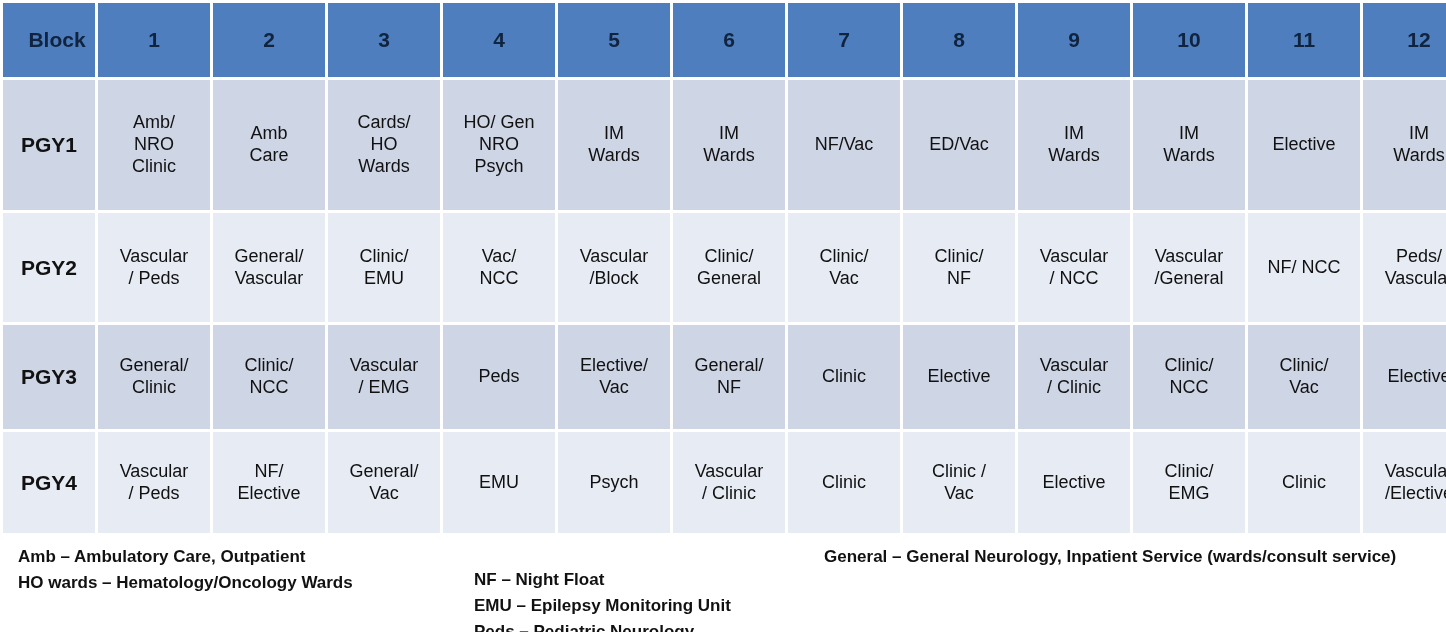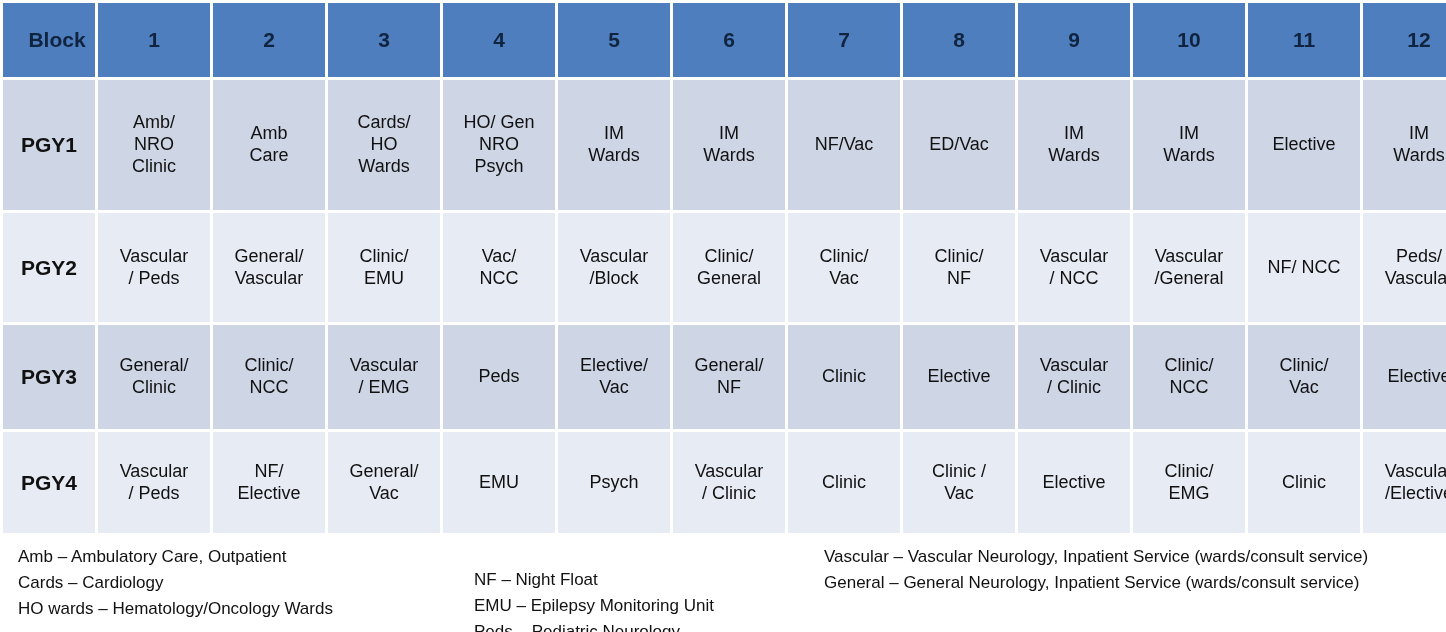--- a/index.html
+++ b/index.html
@@ -77,20 +77,21 @@
   .cell-lines { display: block; }
   .cell-lines span { display: block; }
 
   
   .legend {
     position: absolute;
     left: 0;
     top: 544px;
     width: 1151px;
     height: 88px;
+    font-weight: bold;
   }
   .legend-col {
     position: absolute;
     top: 0;
   }
   .legend-col.col1 { left: 18px;  width: 440px; }
   .legend-col.col2 { left: 474px; width: 330px; margin-top: 23px; }
   .legend-col.col3 { left: 824px; width: 610px; }
 
   .legend-line {
@@ -428,27 +429,25 @@
               <span>/Elective</span>
             </span>
           </td>
         </tr>
       </tbody>
   </table>
 
   <div class="legend">
     <div class="legend-col col1" id="legend-col-1">
         <div class="legend-line">Amb – Ambulatory Care, Outpatient</div>
-        <div class="legend-line">Cards – Cardiology</div>
         <div class="legend-line">HO wards – Hematology/Oncology Wards</div>
       </div>
     <div class="legend-col col2" id="legend-col-2">
         <div class="legend-line">NF – Night Float</div>
         <div class="legend-line">EMU – Epilepsy Monitoring Unit</div>
         <div class="legend-line">Peds – Pediatric Neurology</div>
       </div>
     <div class="legend-col col3" id="legend-col-3">
-        <div class="legend-line">Vascular – Vascular Neurology, Inpatient Service (wards/consult service)</div>
         <div class="legend-line">General – General Neurology, Inpatient Service (wards/consult service)</div>
       </div>
   </div>
 
 </div>
 
 </body></html>

